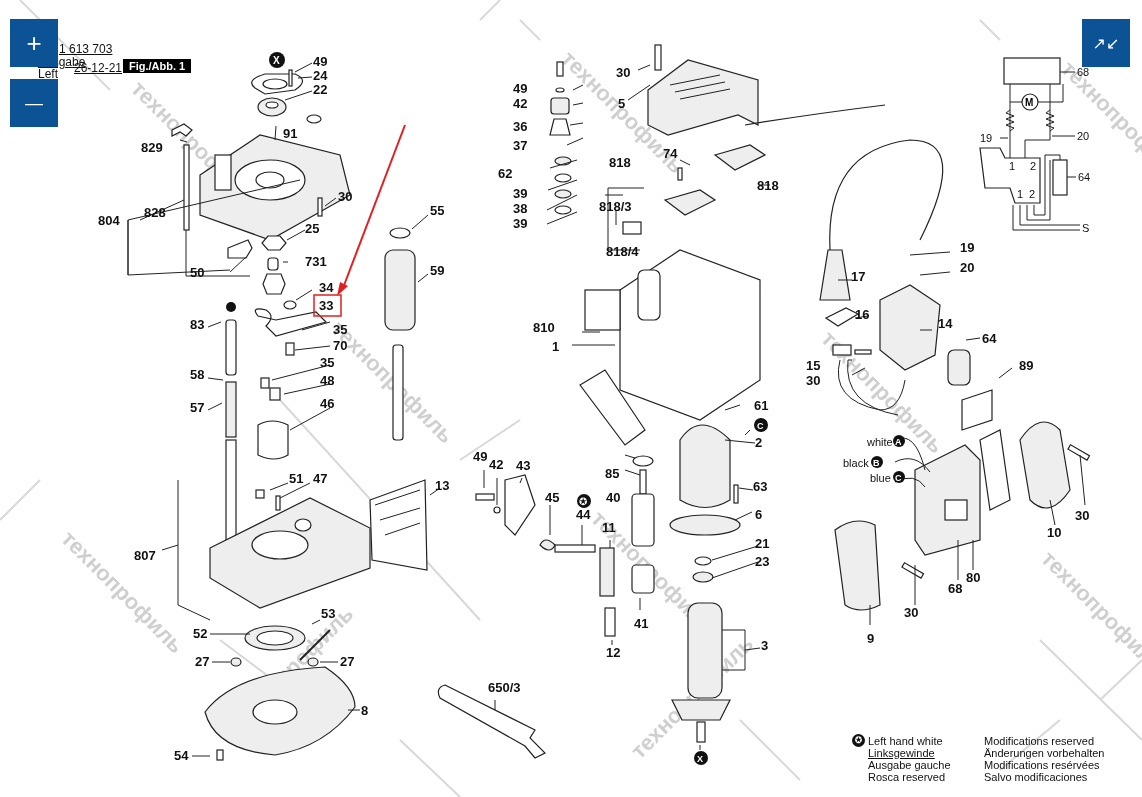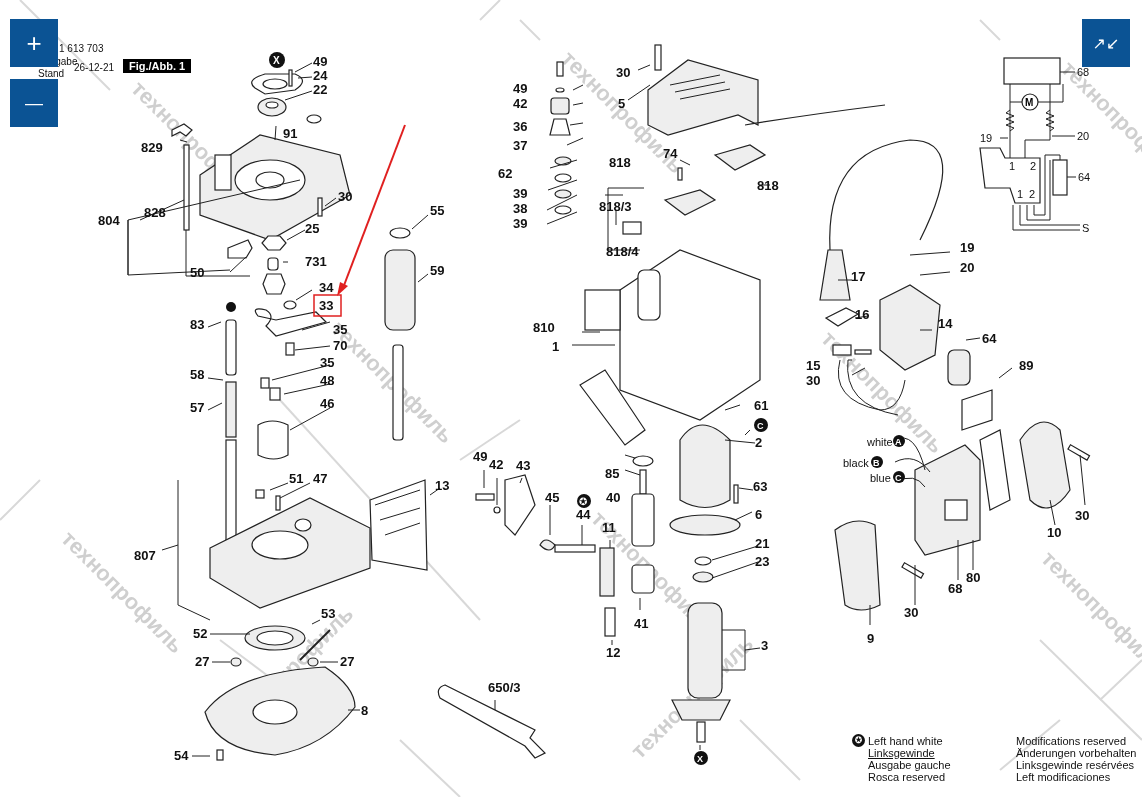--- a/index.html
+++ b/index.html
@@ -9,21 +9,21 @@
     .lbl-n{font-family:"Liberation Sans",sans-serif;font-size:11px;fill:#111;}
     .part{fill:#fff;stroke:#222;stroke-width:1.2;}
     .partg{fill:#eee;stroke:#222;stroke-width:1.2;}
     .ln{stroke:#222;stroke-width:1;fill:none;}
     .wm{stroke:#d8d8d8;stroke-width:2;fill:none;}
     .wmtext{font-family:"Liberation Sans",sans-serif;font-weight:bold;font-size:22px;fill:#cfcfcf;}
     .ctrl{position:absolute;background:#0b5394;width:48px;height:48px;display:flex;align-items:center;justify-content:center;color:#fff;font-size:26px;cursor:pointer;}
     #zoom-in{left:10px;top:19px;}
     #zoom-out{left:10px;top:79px;}
     #fit-btn{left:1082px;top:19px;}
-    .info{position:absolute;font-size:10px;line-height:12px;}
+    .info{position:absolute;font-size:12px;line-height:12px;text-decoration:underline;}
     #fig-title{position:absolute;left:123px;top:59px;background:#000;color:#fff;font-weight:bold;font-size:11px;padding:1px 6px;}
     .legend{position:absolute;font-size:11px;line-height:12px;}
   </style>
 </head>
 <body>
 
 <svg id="diagram" viewBox="0 0 1142 797" xmlns="http://www.w3.org/2000/svg">
 
   <g>
     <line class="wm" x1="20" y1="0" x2="110" y2="90"></line>
@@ -305,21 +305,21 @@
     <text class="lbl-n" x="1009" y="170" font-size="8">1</text>
     <text class="lbl-n" x="1030" y="170" font-size="8">2</text>
     <text class="lbl-n" x="1017" y="198" font-size="8">1</text>
     <text class="lbl-n" x="1029" y="198" font-size="8">2</text>
     <text class="lbl-n" x="1082" y="232">S</text>
   </g>
 </svg>
 
 <div class="info" style="left:59px;top:43px;">1 613 703</div>
 <div class="info" style="left:38px;top:56px;">Ausgabe</div>
-<div class="info" style="left:38px;top:68px;">Stand</div>
+<div class="info" style="left:38px;top:68px;">Left</div>
 <div class="info" style="left:74px;top:62px;">26-12-21</div>
 <div id="fig-title">Fig./Abb. 1</div>
 
 <div class="ctrl" id="zoom-in" style="background: rgb(11, 83, 148);">
     <span>+</span>
   </div>
 <div class="ctrl" id="zoom-out" style="background: rgb(11, 83, 148);">
     <span style="font-size:18px;">—</span>
   </div>
 <div class="ctrl" id="fit-btn" style="background: rgb(11, 83, 148);">
@@ -328,18 +328,18 @@
 
 <div class="legend" style="left:852px;top:734px;">
   <div style="display:flex;align-items:center;gap:3px;">
     <span style="display:inline-block;width:13px;height:13px;border-radius:50%;background:#111;color:#fff;font-size:9px;line-height:13px;text-align:center;">✪</span>
     <span>Left hand white</span>
   </div>
   <div style="padding-left:16px;text-decoration:underline;">Linksgewinde</div>
   <div style="padding-left:16px;">Ausgabe gauche</div>
   <div style="padding-left:16px;">Rosca reserved</div>
 </div>
-<div class="legend" style="left:1016px;top:735px;">
+<div class="legend" style="left:984px;top:735px;">
   <div>Modifications reserved</div>
   <div>Änderungen vorbehalten</div>
-  <div>Linksgewinde resérvées</div>
-  <div>Left modificaciones</div>
+  <div>Modifications resérvées</div>
+  <div>Salvo modificaciones</div>
 </div>
 
 </body></html>

